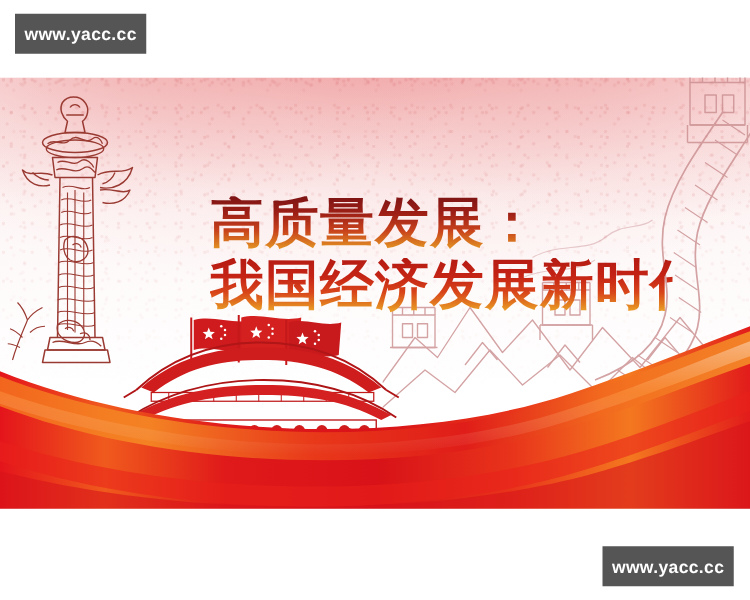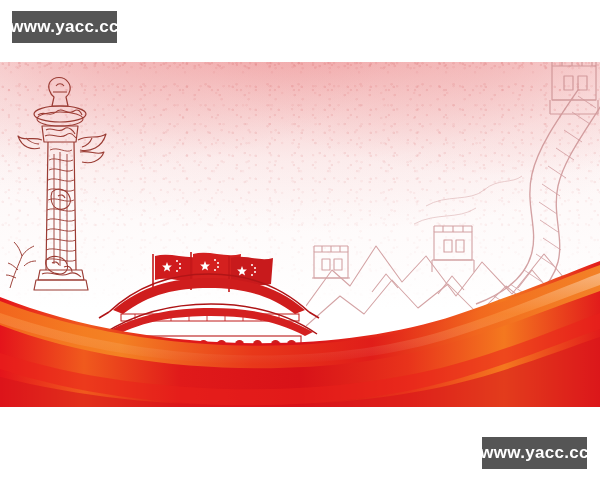--- a/index.html
+++ b/index.html
@@ -6,21 +6,21 @@
   html,body{margin:0;padding:0;background:#ffffff;}
   body{
     width:600px;height:480px;position:relative;overflow:hidden;
     font-family:"Liberation Sans","DejaVu Sans",sans-serif;
   }
 
   
   .watermark{
     position:absolute;z-index:60;
     background:#555555;color:#ffffff;
-    font-size:17px;font-weight:bold;letter-spacing:.3px;
+    font-size:14px;font-weight:bold;letter-spacing:.3px;
     display:flex;align-items:center;justify-content:center;
     font-family:"Liberation Sans","DejaVu Sans",sans-serif;
   }
   #wm-top{left:12px;top:11px;width:105px;height:32px;}
   #wm-bottom{left:482px;top:437px;width:105px;height:32px;}
 
   
   #banner{
     position:absolute;left:0;top:62px;width:600px;height:345px;
     overflow:hidden;background:#ffffff;
@@ -318,20 +318,24 @@
     </g>
 
     <g fill="#c51b1d">
       <path d="M60 150 L60 144 C60 140 68 140 68 144 L68 150 Z"></path>
       <path d="M86 150 L86 142 C86 137 95 137 95 142 L95 150 Z"></path>
       <path d="M113 150 L113 142 C113 137 122 137 122 142 L122 150 Z"></path>
       <path d="M140 150 L140 144 C140 140 148 140 148 144 L148 150 Z"></path>
     </g>
   </svg>
 
+  <div id="title">
+    <span class="tline" id="title-line-1">高质量发展：</span>
+    <span class="tline" id="title-line-2">我国经济发展新时代</span>
+  </div>
 
   <svg id="ribbon" viewBox="0 0 600 150" preserveAspectRatio="none" aria-hidden="true">
     <defs>
       <linearGradient id="gRibA" x1="0" y1="0" x2="1" y2="0">
         <stop offset="0" stop-color="#e4141b"></stop>
         <stop offset=".14" stop-color="#f05a1d"></stop>
         <stop offset=".3" stop-color="#e01a1a"></stop>
         <stop offset=".5" stop-color="#d81218"></stop>
         <stop offset=".68" stop-color="#e8331b"></stop>
         <stop offset=".84" stop-color="#f4781f"></stop>

